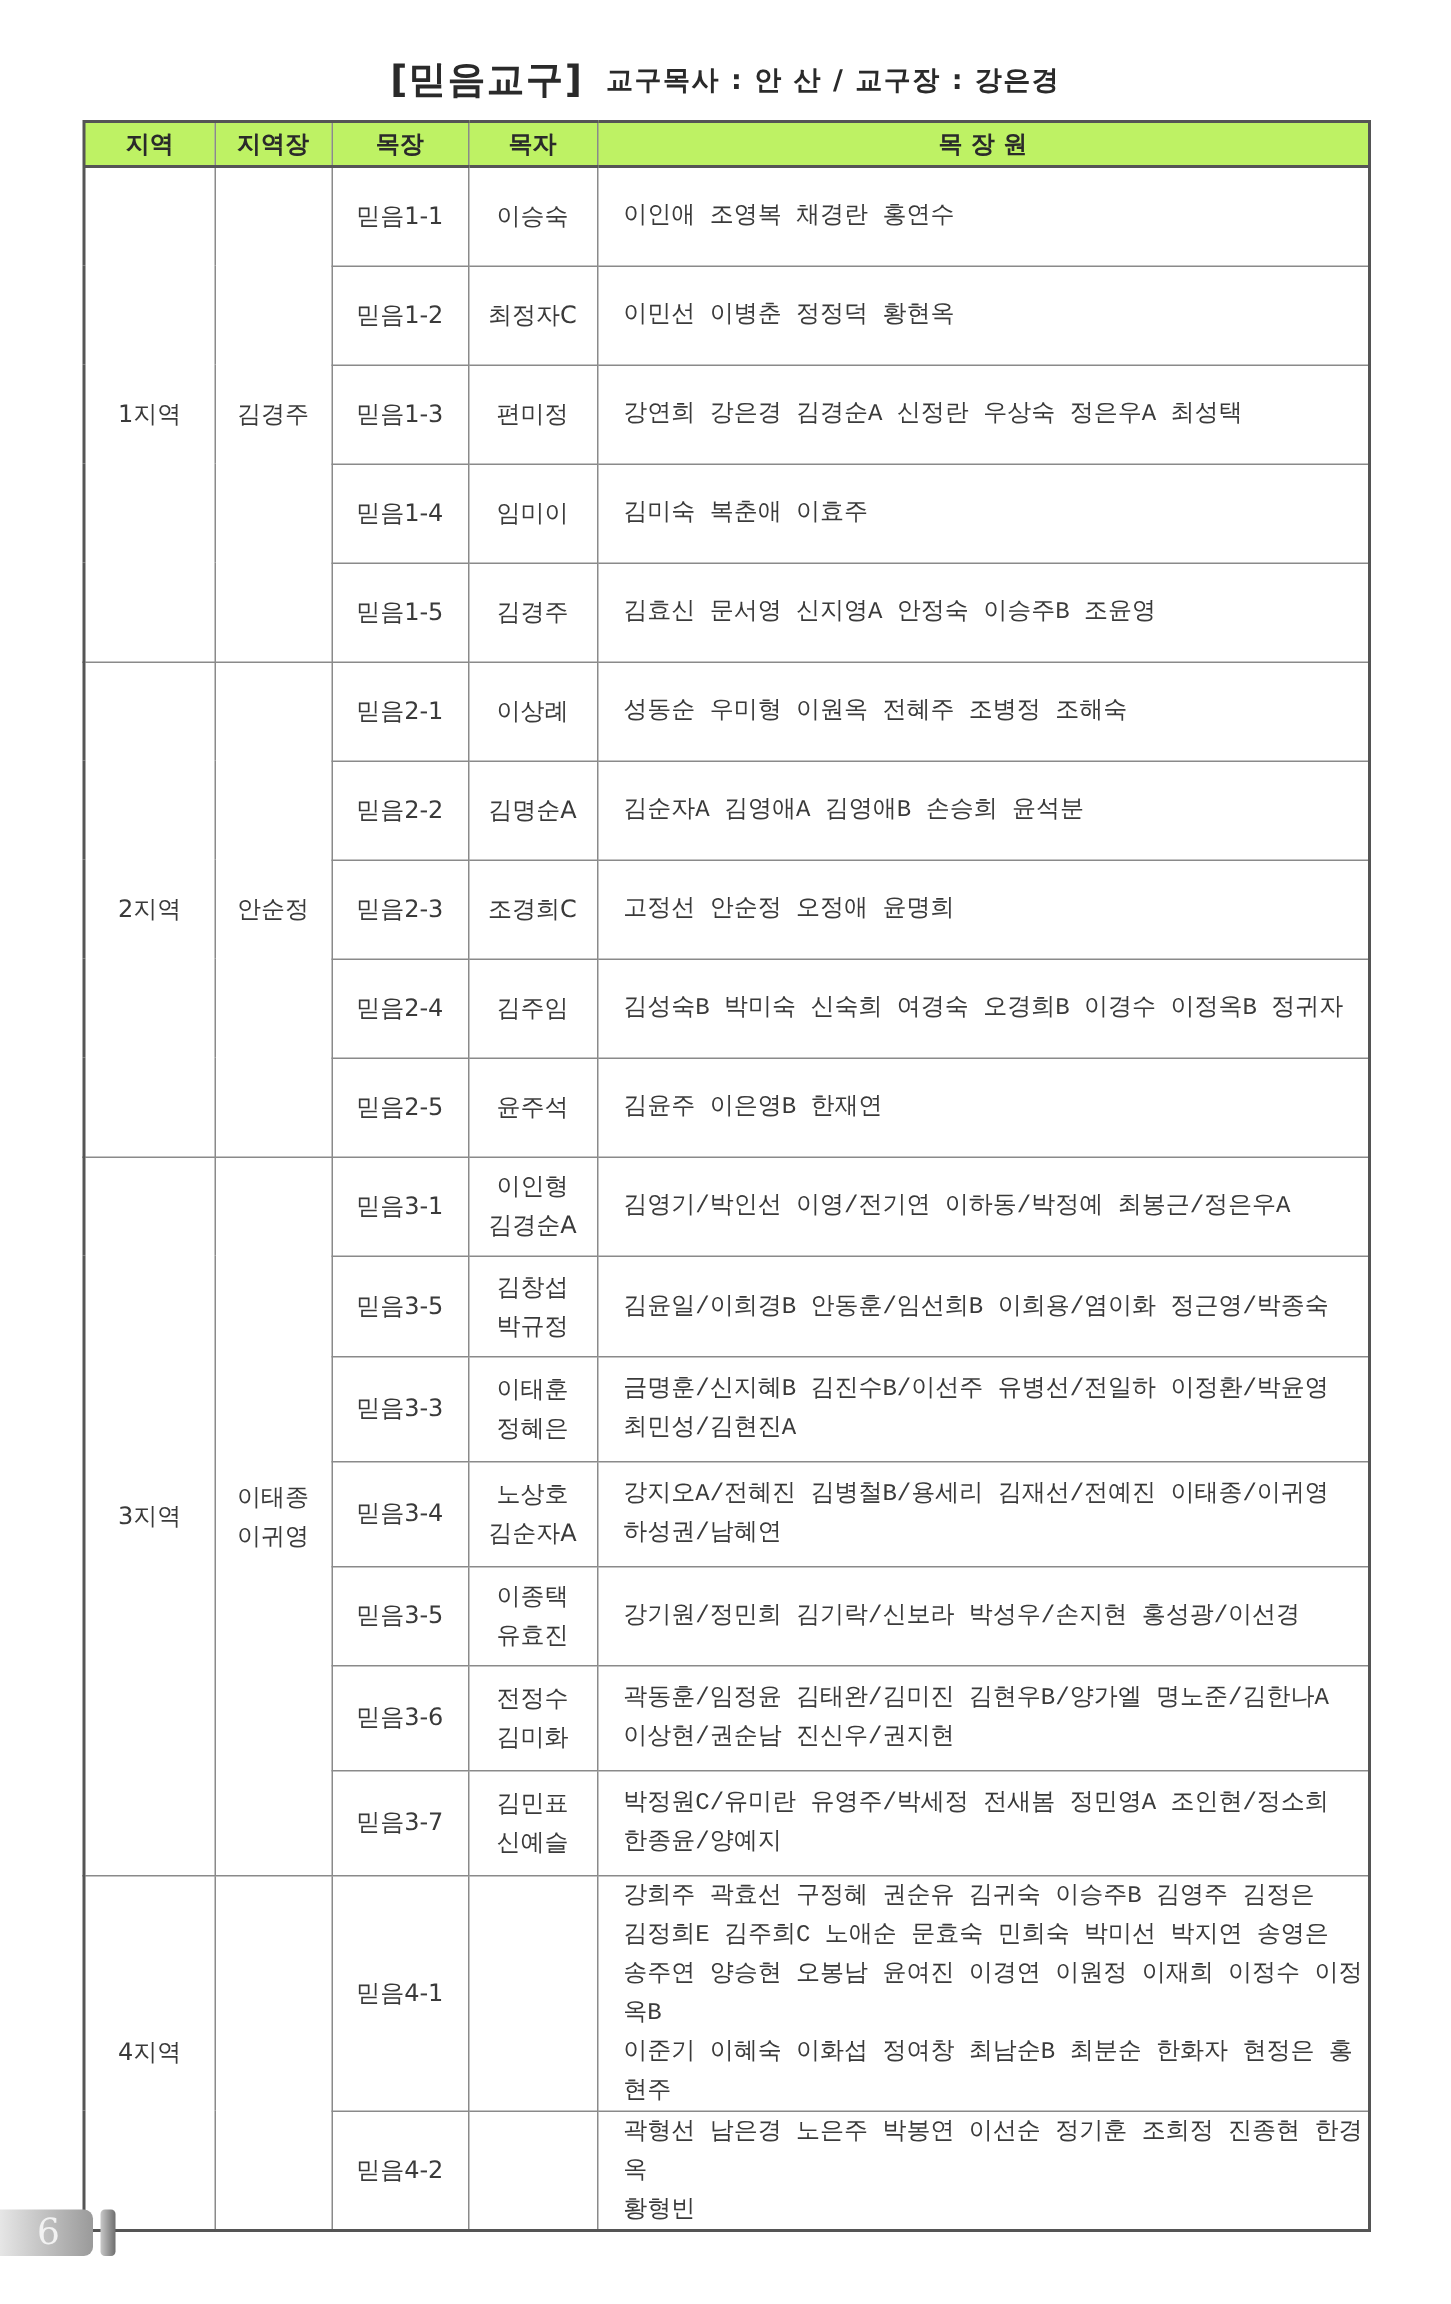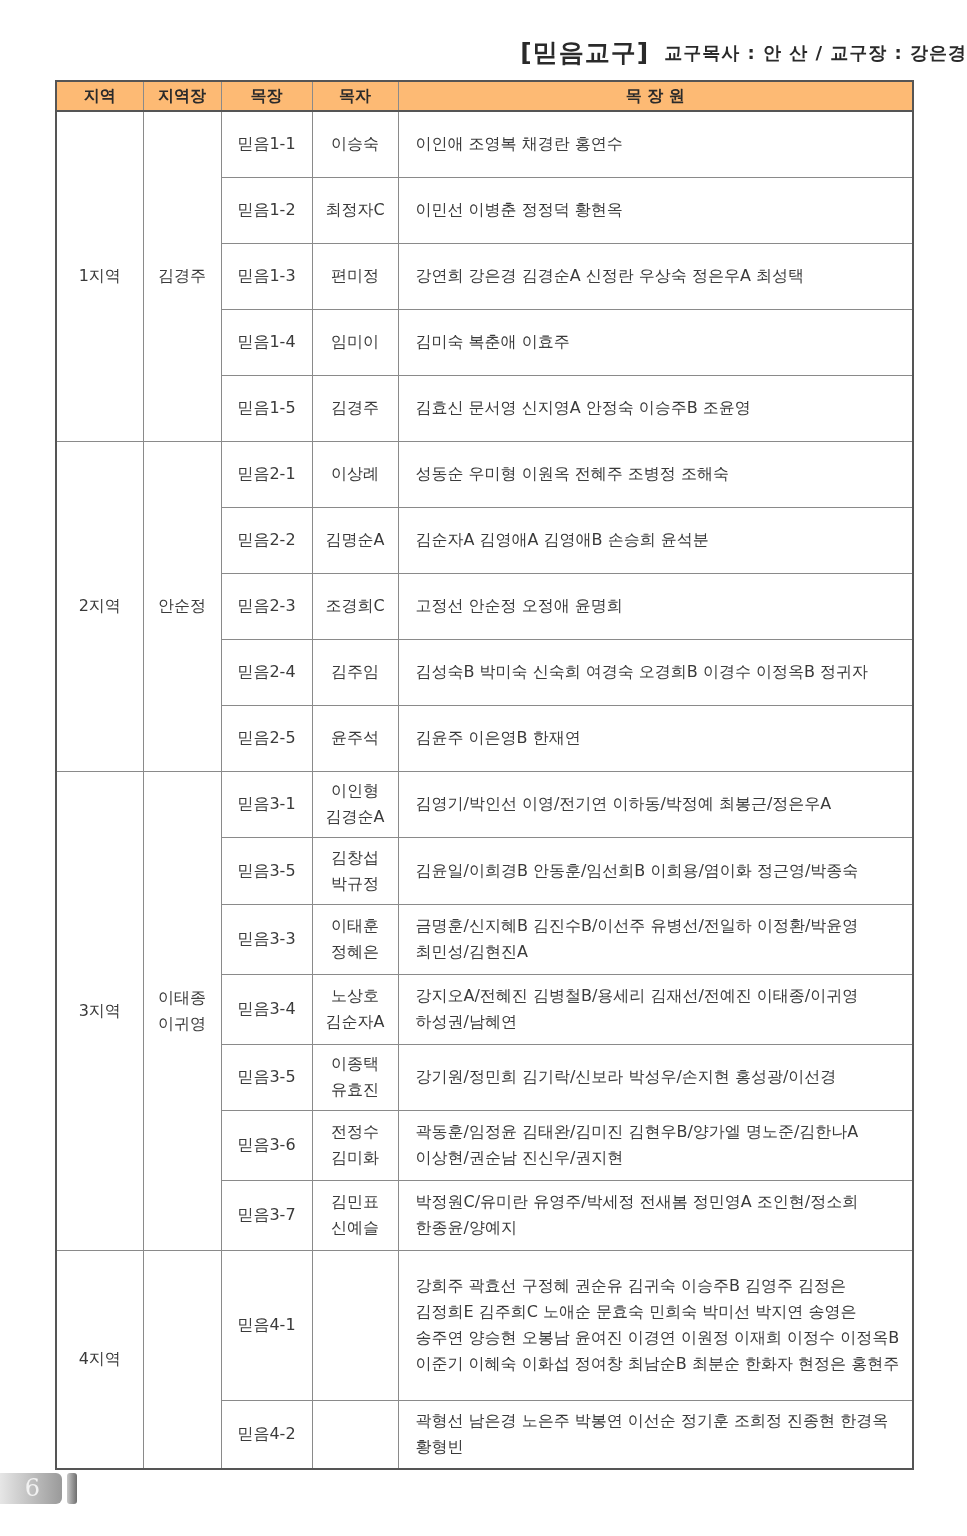--- a/index.html
+++ b/index.html
@@ -1,25 +1,25 @@
 <!DOCTYPE html>
 <html><head>
 <meta charset="utf-8">
 <style>
   html, body { margin: 0; padding: 0; background: #ffffff; }
   body { width: 967px; height: 1536px; position: relative; overflow: hidden;
          font-family: "DejaVu Sans", "Liberation Sans", sans-serif; color: #333; }
-  .title-wrap { position: absolute; left: 0; top: 36px; width: 967px; text-align: right; white-space: nowrap; }
+  .title-wrap { position: absolute; left: 0; top: 36px; width: 967px; text-align: center; white-space: nowrap; }
   .title-main { font-size: 25px; font-weight: bold; color: #2a2a2a; letter-spacing: 1px; vertical-align: middle; }
   .title-sub { font-size: 18px; font-weight: bold; color: #2a2a2a; margin-left: 10px; vertical-align: middle; letter-spacing: 1px; }
   table.roster { position: absolute; left: 55px; top: 80px; width: 857px; border-collapse: collapse; table-layout: fixed; }
   table.roster th, table.roster td { border: 1.5px solid #8a8a8a; font-size: 16px; color: #3a3a3a; padding: 0; }
-  table.roster th { background: #fdba74; height: 28px; font-weight: bold; font-size: 16px; color: #2a2a2a; border-top: 2px solid #555; border-bottom: 2px solid #555; }
+  table.roster th { background: #bef264; height: 28px; font-weight: bold; font-size: 16px; color: #2a2a2a; border-top: 2px solid #555; border-bottom: 2px solid #555; }
   table.roster td { text-align: center; vertical-align: middle; line-height: 26px; }
-  table.roster td.members { text-align: left; padding-left: 17px; padding-right: 0; }
+  table.roster td.members { text-align: left; padding-left: 17px; padding-right: 0; font-family: Liberation Mono, monospace; }
   .region-top td { border-top: 2px solid #555; }
   table.roster { border-left: 2px solid #555; border-right: 2px solid #555; border-bottom: 2px solid #555; }
   .two-line { display: block; line-height: 26px; }
   .page-tab { position: absolute; left: 0; top: 1473px; width: 62px; height: 31px;
               background: linear-gradient(to right, #e6e6e6, #9a9a9a); border-radius: 0 6px 6px 0;
               color: #f2f2f2; font-family: "DejaVu Serif", serif; font-size: 24px; text-align: right; line-height: 31px; padding-right: 0; }
   .page-tab span { display: inline-block; padding-right: 22px; }
   .page-tab-bar { position: absolute; left: 67px; top: 1473px; width: 10px; height: 31px;
                   background: linear-gradient(to right, #c8c8c8, #6e6e6e); border-radius: 3px; }
 </style>

